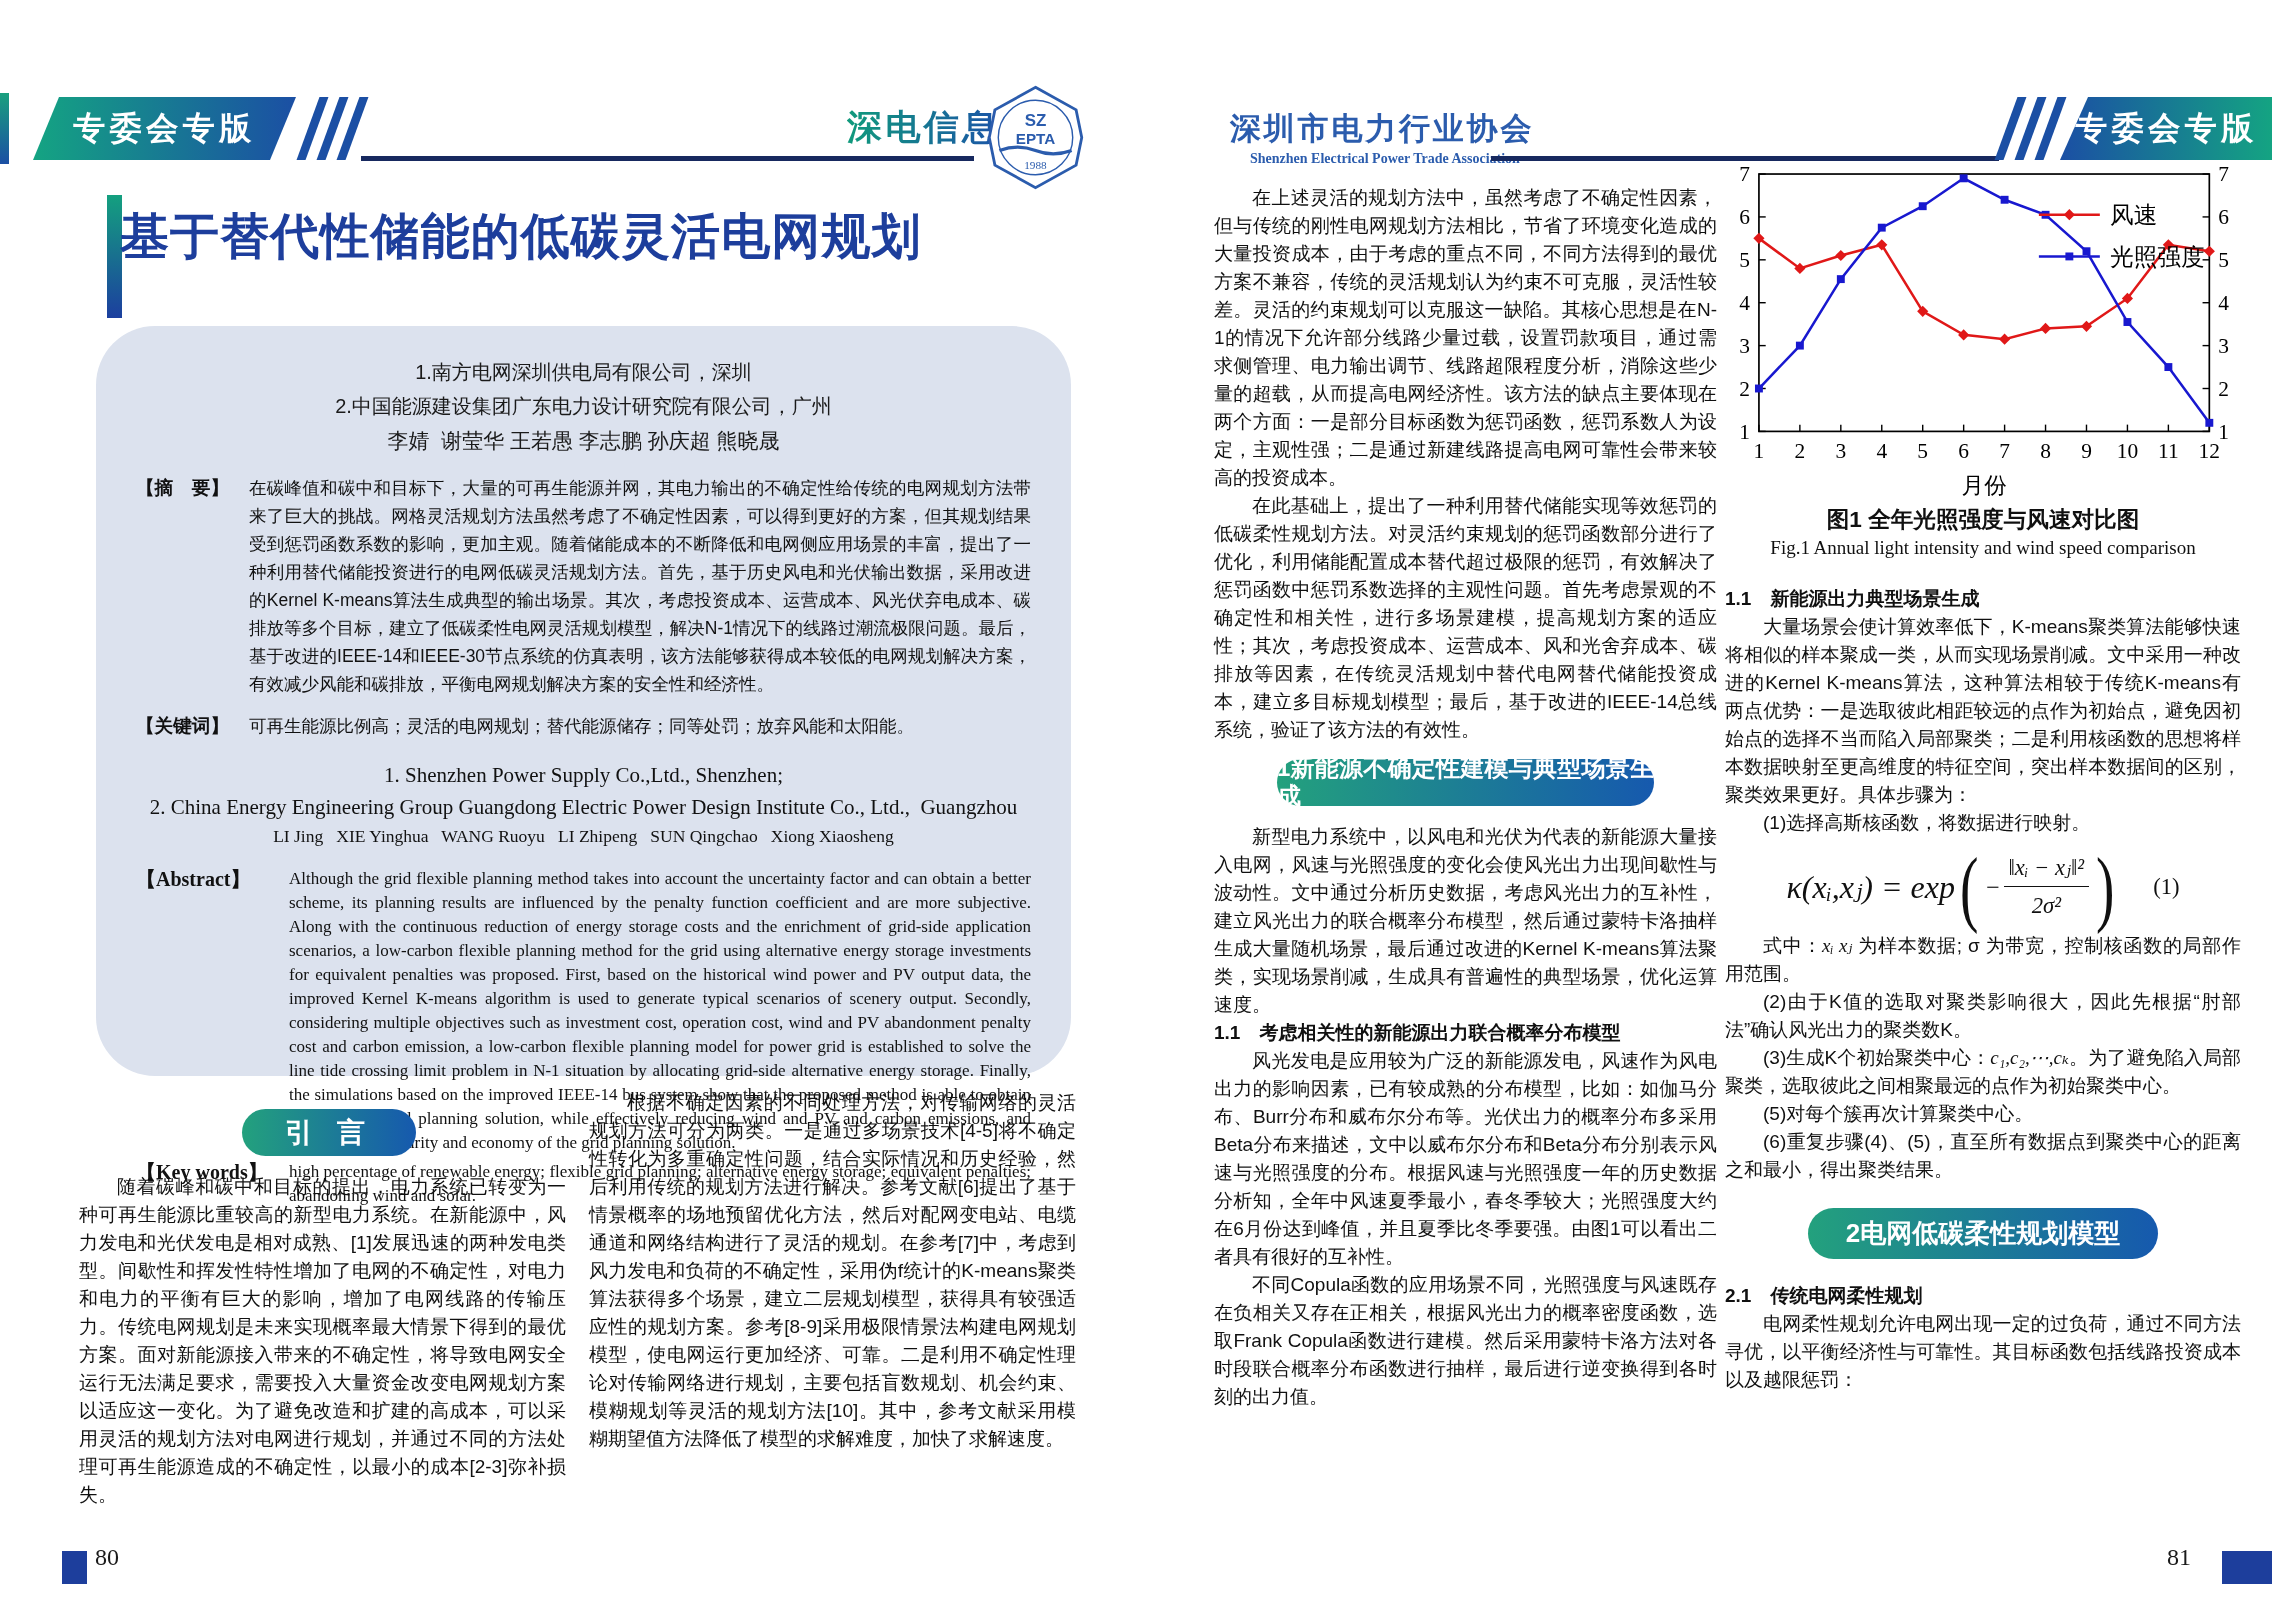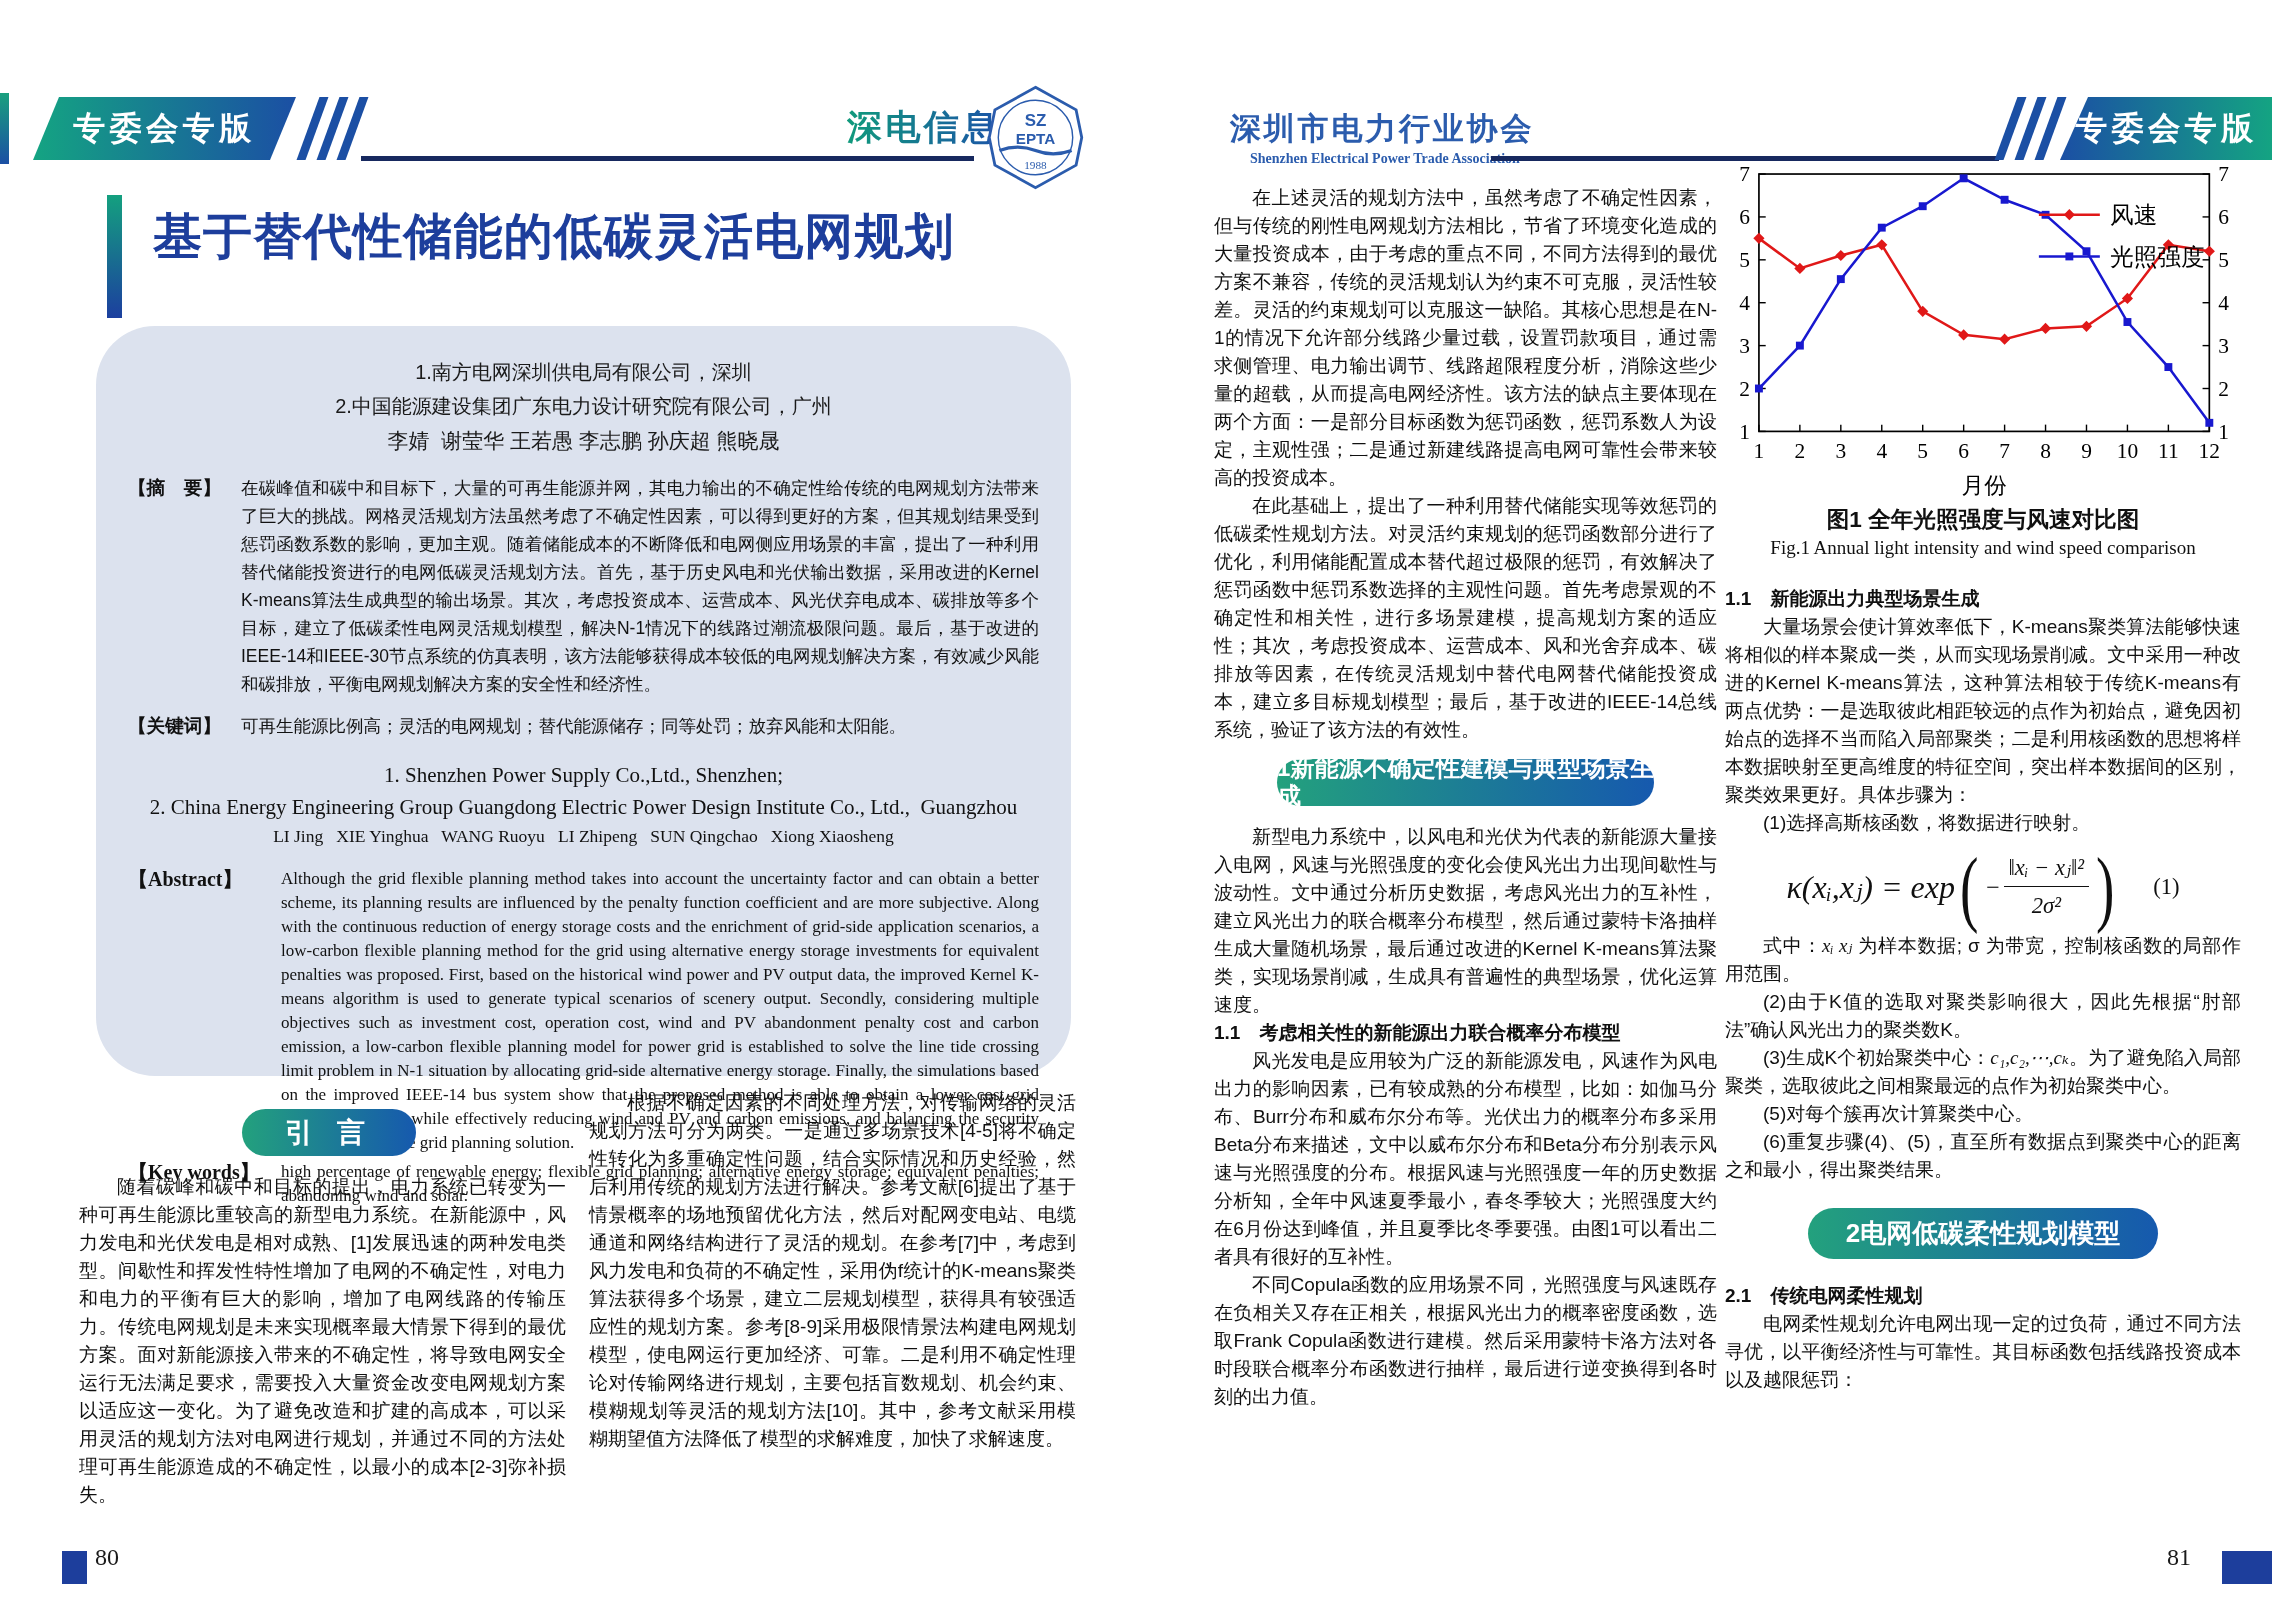--- a/index.html
+++ b/index.html
@@ -27,26 +27,26 @@
   .wordmark { position:absolute; left:847px; top:104px; font-size:35px; font-weight:800; letter-spacing:3.4px;
               background:linear-gradient(90deg,#109a7c,#1b53a8);
               -webkit-background-clip:text; background-clip:text; color:transparent; }
   .org-cn { position:absolute; left:1230px; top:108px; font-size:31px; font-weight:800; letter-spacing:2.8px; color:#2b5cad; }
   .org-en { position:absolute; left:1250px; top:151px; font-size:14px; font-weight:700; color:#2b5cad; }
   .logo { position:absolute; left:987px; top:85px; }
 
   
   .title-bar { position:absolute; left:107px; top:195px; width:15.2px; height:123px;
                background:linear-gradient(180deg,#14a07f,#1c3f9f); }
-  .article-title { position:absolute; left:153px; top:204px; width:932px; font-size:49px; font-weight:800;
+  .article-title { position:absolute; left:120px; top:204px; width:932px; font-size:49px; font-weight:800;
                    color:#1d3e9c; letter-spacing:1.1px;font-family:Liberation Serif, serif; }
 
   
   .abs-box { position:absolute; left:96px; top:326px; width:975px; height:750px;
-             background:#dce2ee; border-radius:59px; padding:29px 32px; box-sizing:border-box; }
+             background:#dce2ee; border-radius:59px; padding:29px 40px; box-sizing:border-box; }
   .center-line { text-align:center; white-space:pre; }
   .affil-cn { font-size:20px; line-height:34px; color:#1a1a1a; }
   .authors-cn { font-size:21px; line-height:36px; color:#1a1a1a; }
   .hang { display:flex; margin-top:14.7px; }
   .hang .lbl { flex:0 0 113px; font-weight:800; font-size:18.6px; line-height:28px; white-space:pre; }
   .hang .txt { flex:1; font-size:17.5px; line-height:28px; text-align:justify; }
   .en { font-family:"Liberation Serif","DejaVu Serif",serif; }
   .affil-en { font-size:21px; line-height:32px; margin-top:19px; }
   .authors-en { font-size:17.5px; line-height:27px; }
   .hang-en { display:flex; margin-top:17px;gap:20px; }

